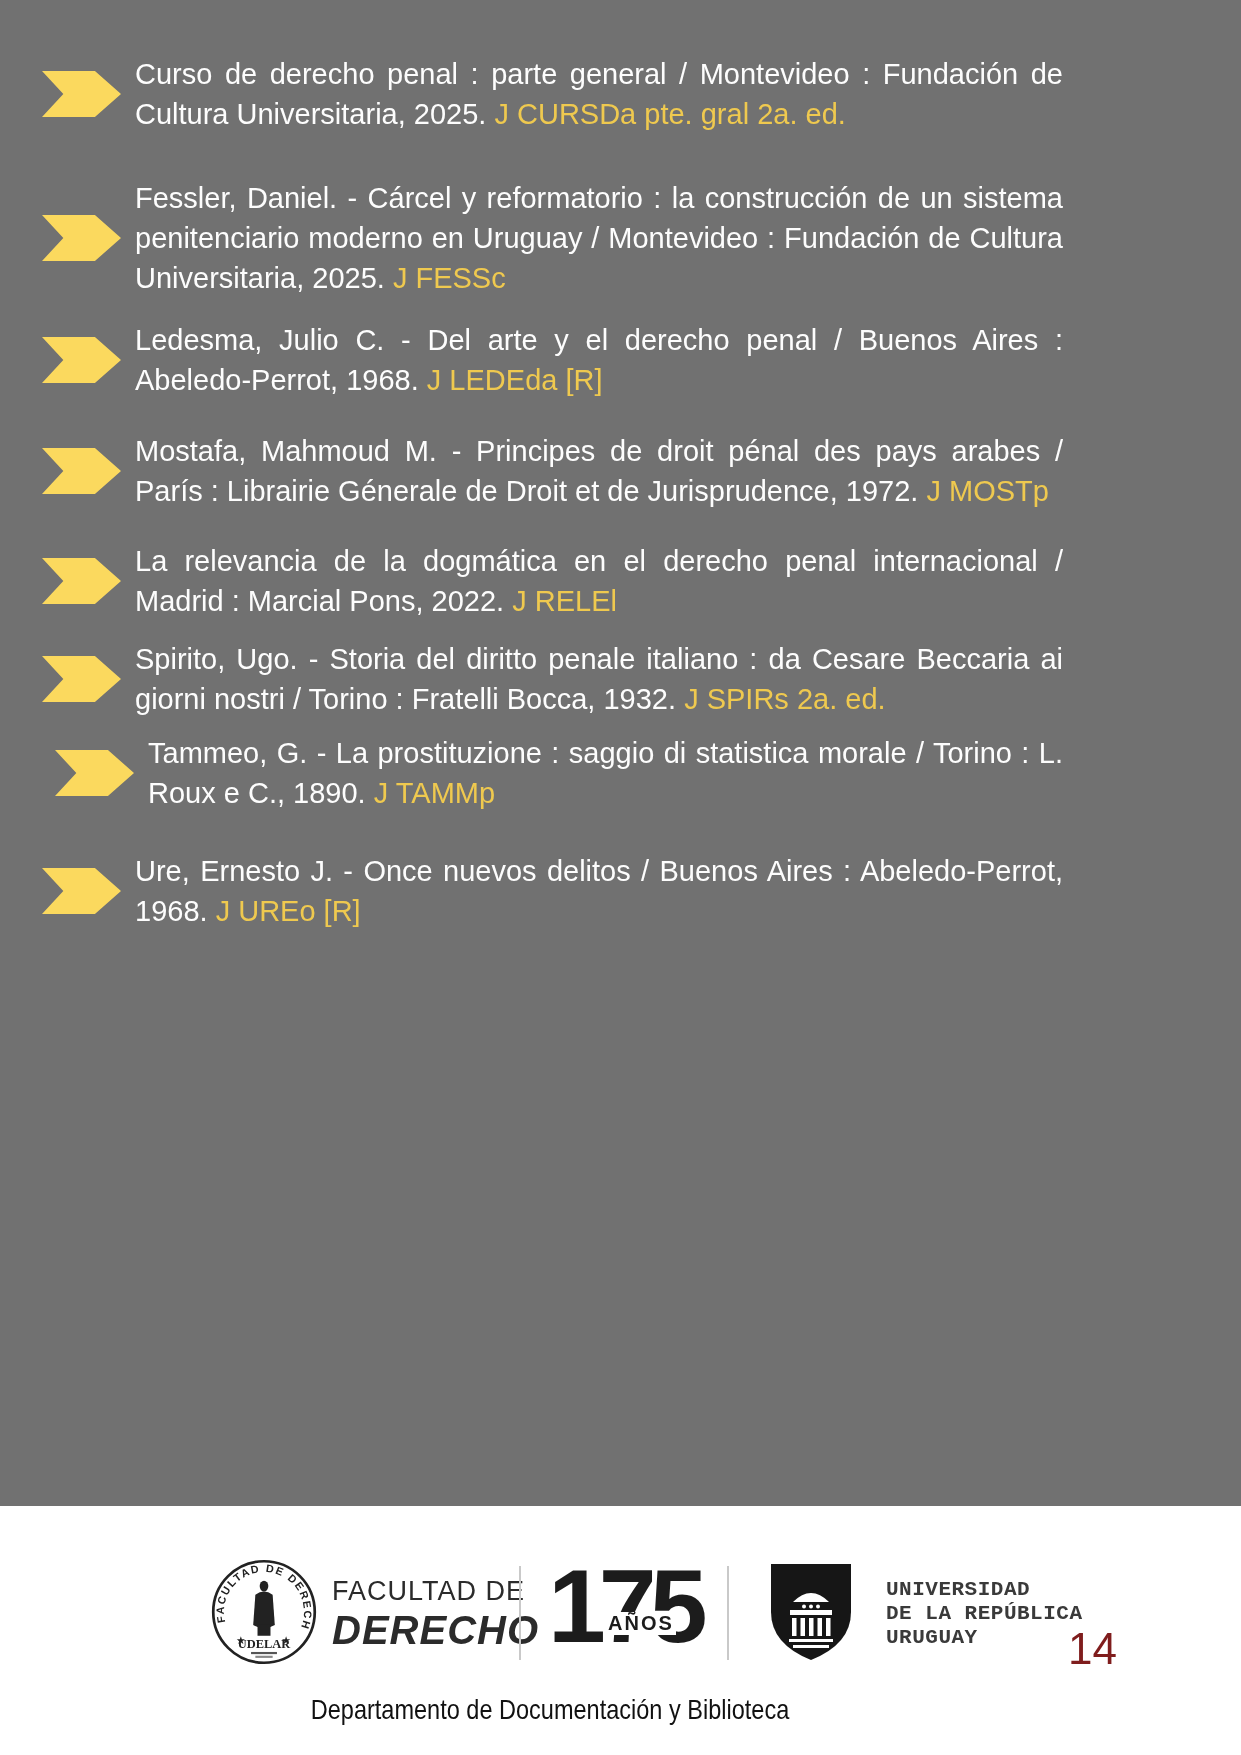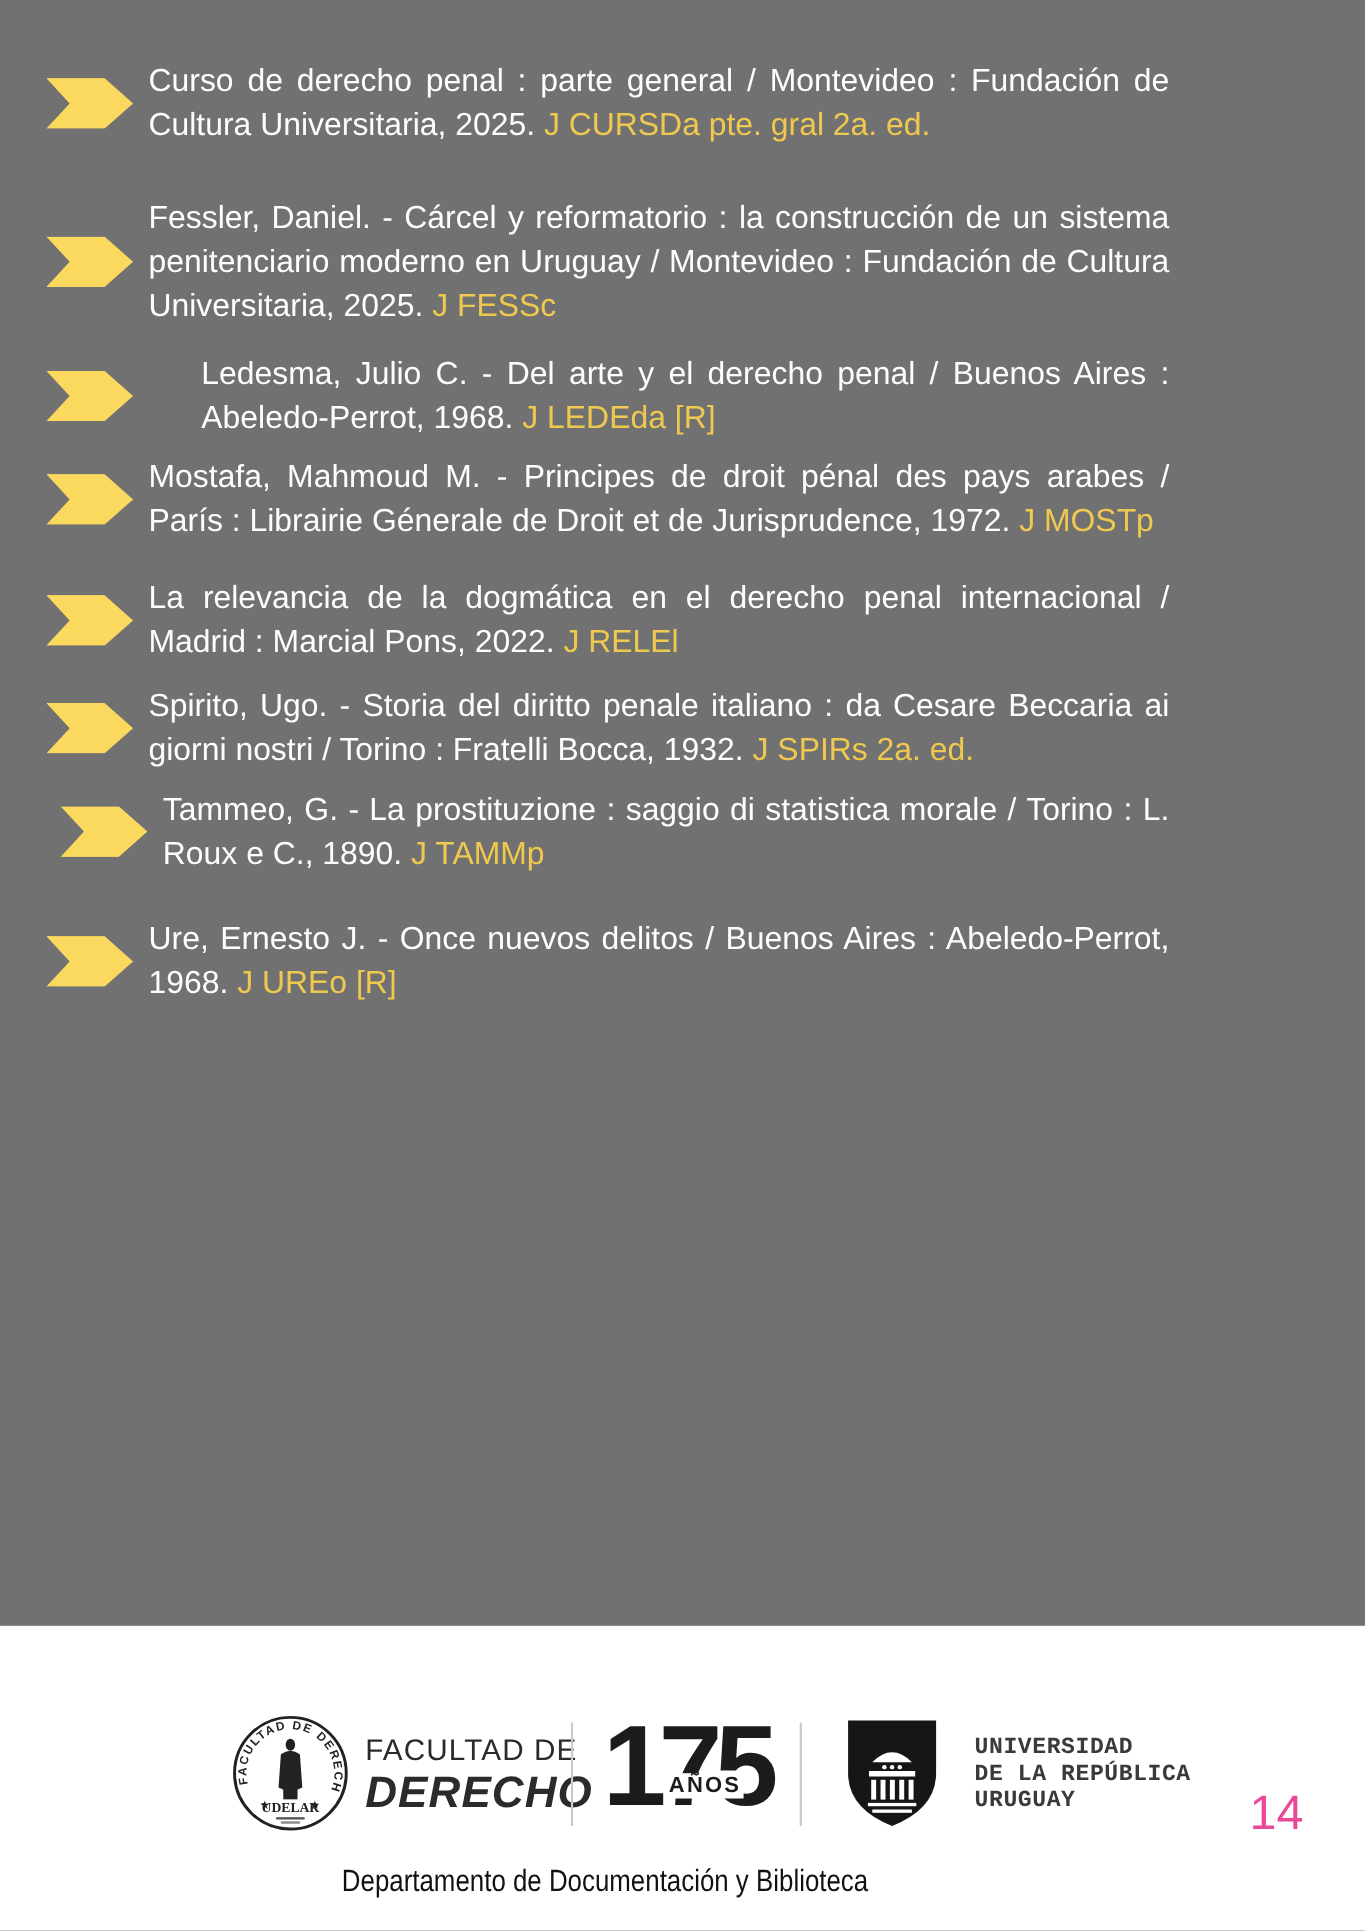--- a/index.html
+++ b/index.html
@@ -2,60 +2,60 @@
 <html><head>
 <meta charset="utf-8">
 <style>
   html,body{margin:0;padding:0;}
   body{
     width:1241px;height:1755px;position:relative;
     font-family:"Liberation Sans",sans-serif;
     background:#ffffff;overflow:hidden;
   }
   .content{
-    position:absolute;top:0;left:0;width:1241px;height:1478px;
+    position:absolute;top:0;left:0;width:1241px;height:1754px;
     background:#717171;box-sizing:border-box;padding-top:54px;
   }
   .entry{display:flex;align-items:stretch;padding-right:178px;}
   .arrow-col{width:135px;flex:0 0 135px;display:flex;align-items:center;}
   .arrow{
     display:block;margin-left:42px;width:79px;height:46px;
     background:#fbd95e;
     clip-path:polygon(0% 0%,67% 0%,100% 50%,67% 100%,0% 100%,27% 50%);
   }
   .entry-text{
     margin:0;flex:1;
     font-size:29px;line-height:40px;color:#fdfdfd;
     text-align:justify;
   }
   .call{color:#efc94f;}
   .m1{margin-bottom:44px;}
   .m2{margin-bottom:22px;}
-  .m3{margin-bottom:14px;gap:48px;}
+  .m3{margin-bottom:31px;}
   .m4{margin-bottom:30px;justify-content:flex-end;}
   .m5{margin-bottom:18px;}
   .m6{margin-bottom:14px;}
   .m7{margin-bottom:38px;padding-left:13px;}
   .footer{
     position:absolute;left:0;top:1506px;width:1241px;height:249px;
     background:#ffffff;
   }
   .seal{position:absolute;left:210px;top:52px;width:108px;height:108px;}
   .fac-text{position:absolute;left:332px;top:70px;color:#2b2b2b;}
   .fac-line1{font-size:27px;font-weight:500;letter-spacing:1px;}
   .fac-line2{font-size:40px;font-weight:700;letter-spacing:1px;margin-top:1px;font-style:italic;}
   .vdivider{position:absolute;top:60px;width:2px;height:94px;background:#c9c9c9;}
   .d1{left:519px;}
   .d2{left:727px;}
   .logo175{position:absolute;left:548px;top:44px;width:150px;height:118px;color:#1c1c1c;}
   .num175{font-size:104px;font-weight:700;letter-spacing:-7px;line-height:112px;font-family:"Liberation Sans",sans-serif;}
   .anios{position:absolute;left:58px;top:62px;font-size:20px;font-weight:700;letter-spacing:2px;background:#ffffff;padding:0 2px;}
   .shield{position:absolute;left:766px;top:56px;width:90px;height:100px;}
   .uni-text{position:absolute;left:886px;top:72px;color:#3a3a3a;font-size:21px;font-weight:700;line-height:24px;letter-spacing:0.5px;font-family:Liberation Mono, monospace;}
-  .page-num{position:absolute;left:1136px;top:118px;font-size:44px;color:#ec4899;}
+  .page-num{position:absolute;left:1068px;top:118px;font-size:44px;color:#7f1d1d;}
   .dept{
     position:absolute;left:0;top:188px;width:1100px;text-align:center;
     font-size:28px;color:#111111;transform:scaleX(0.84);
   }
 </style>
 </head>
 <body>
 
 <div class="content">
 

